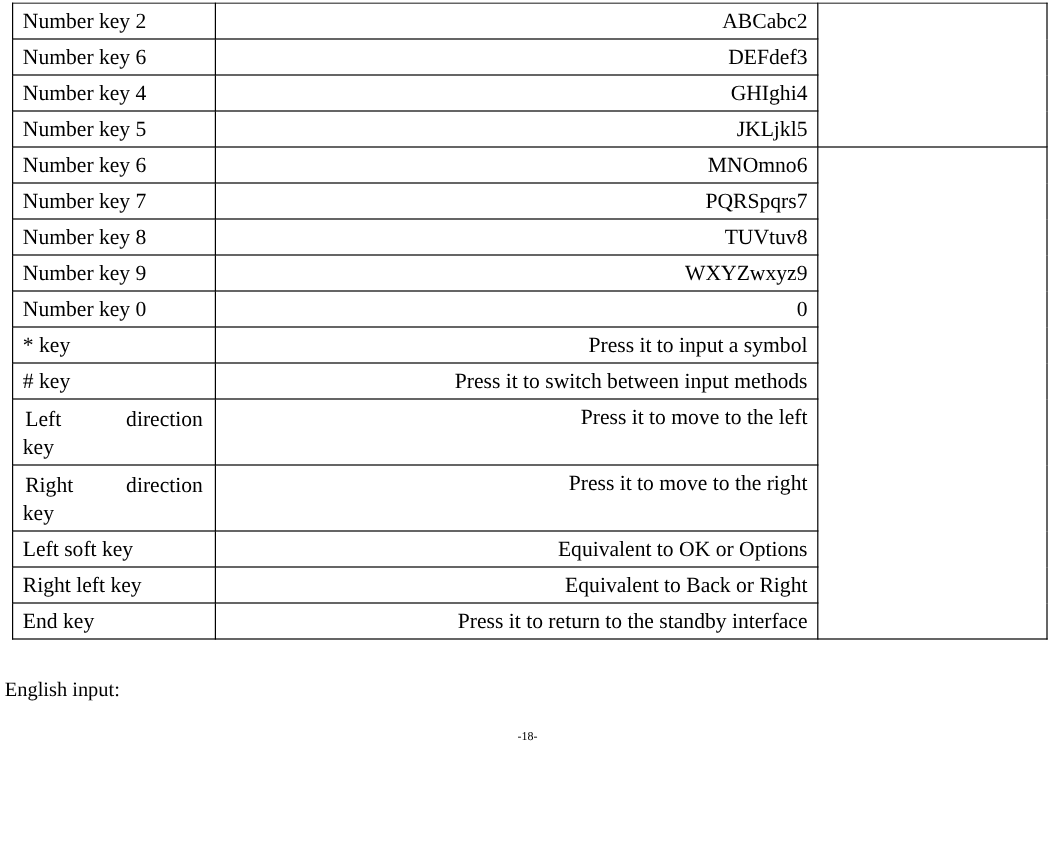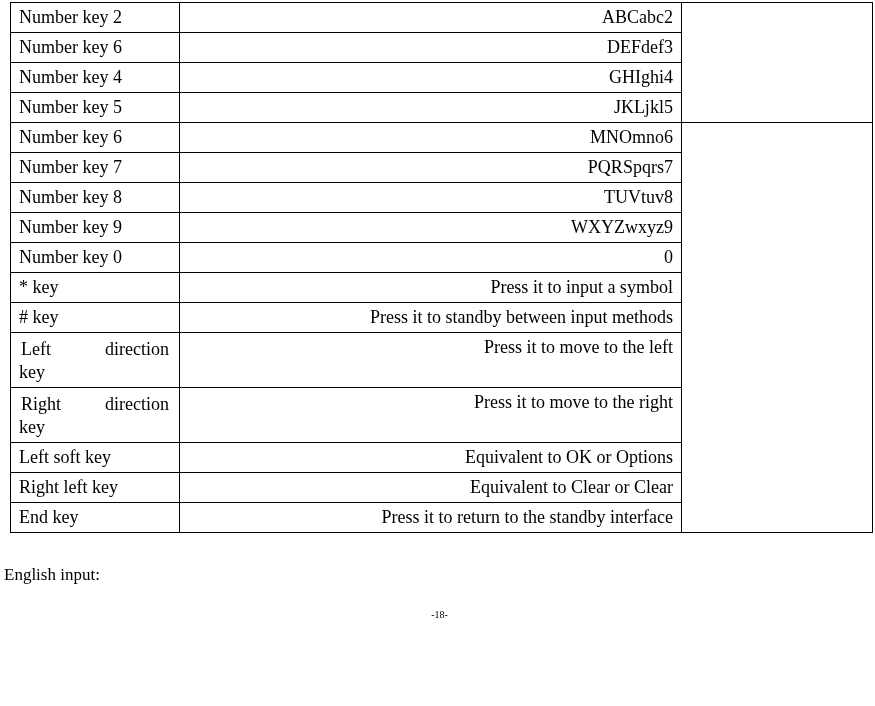--- a/index.html
+++ b/index.html
@@ -92,37 +92,37 @@
     <tr>
       <td class="col1">Number key 0</td>
       <td class="col2">0</td>
     </tr>
     <tr>
       <td class="col1">* key</td>
       <td class="col2">Press it to input a symbol</td>
     </tr>
     <tr>
       <td class="col1"># key</td>
-      <td class="col2">Press it to standby between input methods</td>
+      <td class="col2">Press it to switch between input methods</td>
     </tr>
     <tr>
       <td class="col1"><span style="display:inline-block;width:100%;text-align-last:justify;">Left direction</span> key</td>
       <td class="col2">Press it to move to the left</td>
     </tr>
     <tr>
       <td class="col1"><span style="display:inline-block;width:100%;text-align-last:justify;">Right direction</span> key</td>
       <td class="col2">Press it to move to the right</td>
     </tr>
     <tr>
       <td class="col1">Left soft key</td>
       <td class="col2">Equivalent to OK or Options</td>
     </tr>
     <tr>
       <td class="col1">Right left key</td>
-      <td class="col2">Equivalent to Clear or Clear</td>
+      <td class="col2">Equivalent to Back or Right</td>
     </tr>
     <tr>
       <td class="col1">End key</td>
       <td class="col2">Press it to return to the standby interface</td>
     </tr>
   </tbody>
 </table>
 </div>
 
 <div class="footer-text">English input:</div>

